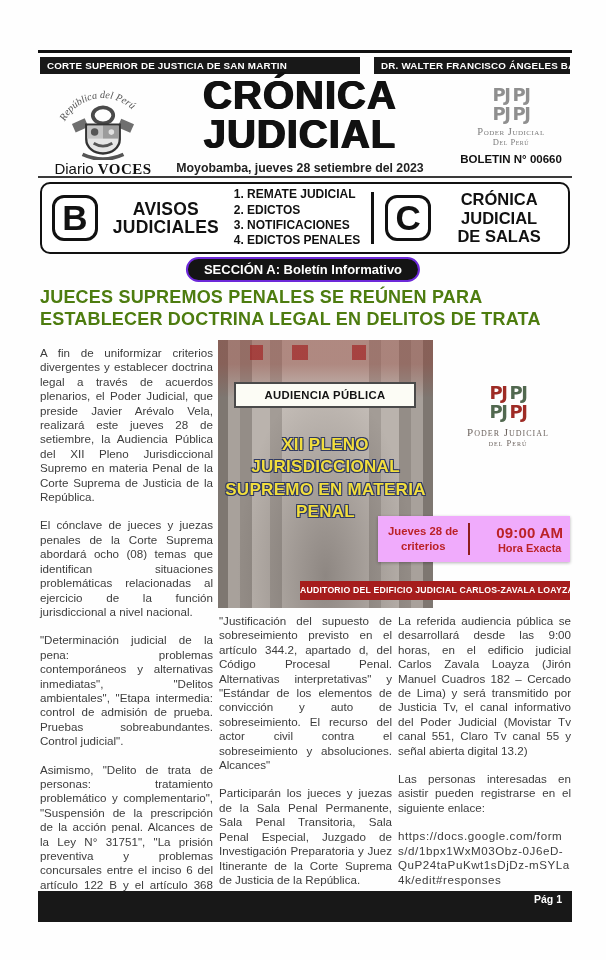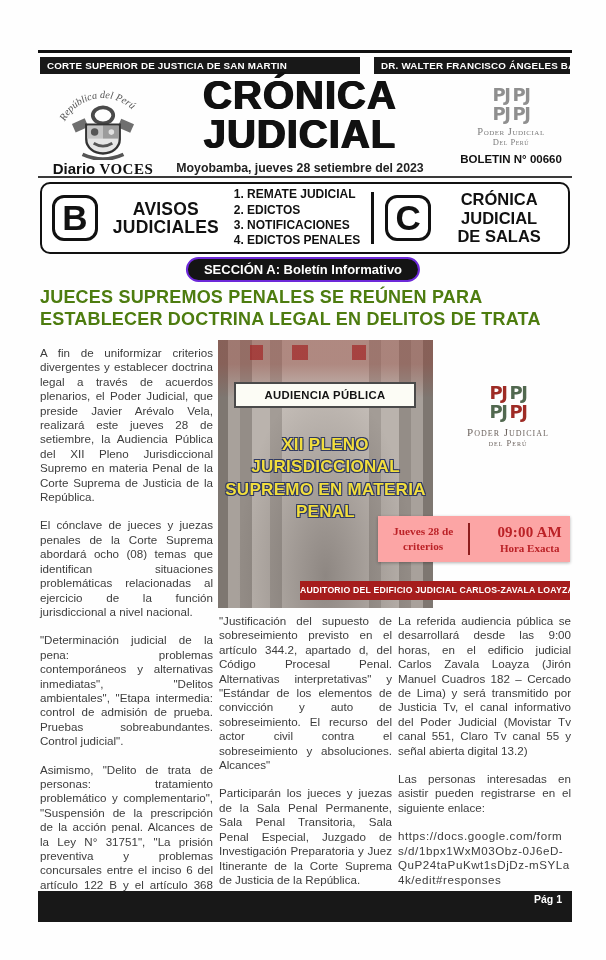--- a/index.html
+++ b/index.html
@@ -11,21 +11,21 @@
   
   .top-rule{left:38px;top:50px;width:534px;height:3px;background:#111;}
   .top-bars{left:40px;top:57px;width:530px;display:flex;gap:14px;}
   .bar{background:var(--bar,#181818);color:#fff;font-weight:700;font-size:9.8px;
        line-height:17px;height:17px;padding:0 7px;letter-spacing:.2px;white-space:nowrap;overflow:hidden;}
   .bar.left{width:306px;}
   .bar.right{flex:1;text-align:left;}
   
   .brand-left{left:42px;top:80px;width:122px;text-align:center;}
   .diario-line{font-size:15px;margin-top:-4px;color:#111;}
-  .diario-line .d{font-weight:700;}
+  .diario-line .d{font-weight:400;}
   .diario-line .v{font-family:"Liberation Serif",serif;font-weight:900;letter-spacing:.5px;}
   .masthead{left:152px;top:76px;width:296px;text-align:center;}
   .mast-title{font-size:40px;font-weight:900;line-height:.98;letter-spacing:1px;color:#111;
               text-shadow:.8px 0 0 currentColor,-.8px 0 0 currentColor;}
   .dateline{margin-top:7px;font-size:12.3px;font-weight:700;color:#222;}
   .brand-right{left:452px;top:86px;width:118px;text-align:center;}
   .pj-grid{display:inline-grid;grid-template-columns:auto auto;gap:1px 3px;line-height:1;}
   .pj-cell{font-weight:900;font-size:18px;letter-spacing:-1.5px;font-family:"DejaVu Sans",sans-serif;}
   .pj-gray .pj-cell{color:var(--logo_gray,#8f8f8f);}
   .pj-org{font-family:"Liberation Serif",serif;font-variant:small-caps;color:#7b7b7b;
@@ -72,22 +72,22 @@
   .aud-badge{position:absolute;top:42px;left:16px;width:182px;background:#fcfcf5;border:2px solid #4a4a4a;
              font-weight:700;font-size:11.3px;text-align:center;padding:5px 0;box-sizing:border-box;color:#141414;
              letter-spacing:.3px;}
   .poster-title{position:absolute;top:94px;left:1px;width:213px;text-align:center;font-size:17px;font-weight:800;
                 color:var(--poster_yellow,#f2de3d);line-height:1.32;letter-spacing:.3px;
                 text-shadow:1px 1px 0 #303a62,-1px -1px 0 #303a62,1px -1px 0 #303a62,-1px 1px 0 #303a62;}
   .poster-logo{position:absolute;left:228px;top:44px;width:124px;text-align:center;}
   .pj-c1{color:var(--logo_red,#9e2b25);} .pj-c2{color:var(--logo_green,#51684f);}
   .pj-c3{color:var(--logo_green,#51684f);} .pj-c4{color:var(--logo_red,#9e2b25);}
   .poster-logo .pj-org{font-size:11px;color:#6d645f;letter-spacing:1px;margin-top:5px;}
-  .date-box{position:absolute;left:160px;top:176px;width:192px;height:46px;background:#fca5a5;display:flex;
-            box-shadow:0 1px 3px rgba(0,0,0,.3);font-family:Liberation Serif, serif;}
+  .date-box{position:absolute;left:160px;top:176px;width:192px;height:46px;background:#f0abfc;display:flex;
+            box-shadow:0 1px 3px rgba(0,0,0,.3);}
   .date-cell{flex:1.12;display:flex;flex-direction:column;justify-content:center;align-items:center;
              color:var(--date_red,#bb2227);font-weight:700;font-size:11.3px;line-height:1.3;}
   .date-vline{width:2px;background:#8d1d1d;margin:7px 0;}
   .time-cell{flex:1;display:flex;flex-direction:column;justify-content:center;align-items:center;padding-left:19px;}
   .time-big{font-size:15px;font-weight:900;color:var(--date_red,#bb2227);letter-spacing:.2px;}
   .time-label{font-size:11px;font-weight:700;color:var(--date_red,#bb2227);margin-top:1px;}
   .venue-bar{position:absolute;left:82px;top:241px;width:270px;height:19px;background:var(--accent_red,#a61d1d);
              color:#fff;font-weight:700;font-size:8.7px;text-align:center;line-height:19px;letter-spacing:.2px;
              white-space:nowrap;overflow:hidden;}
   

